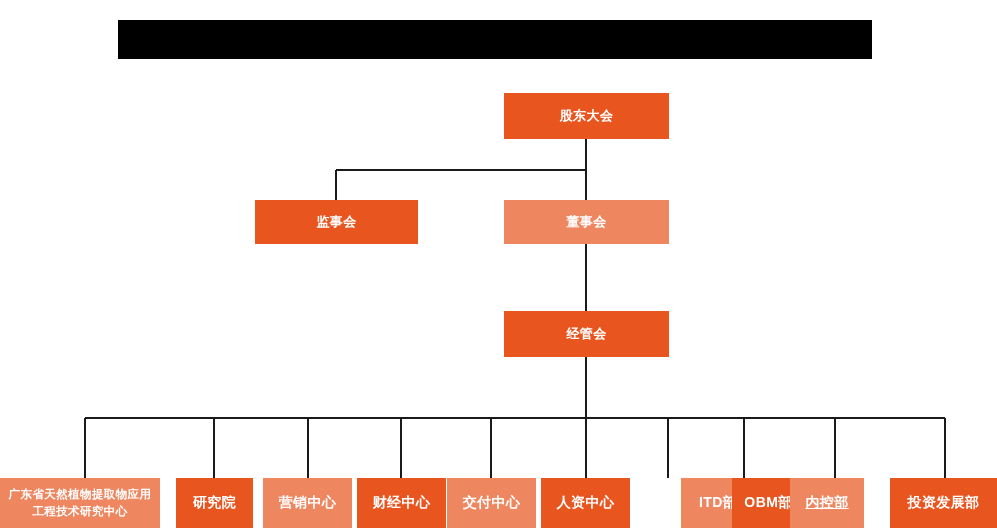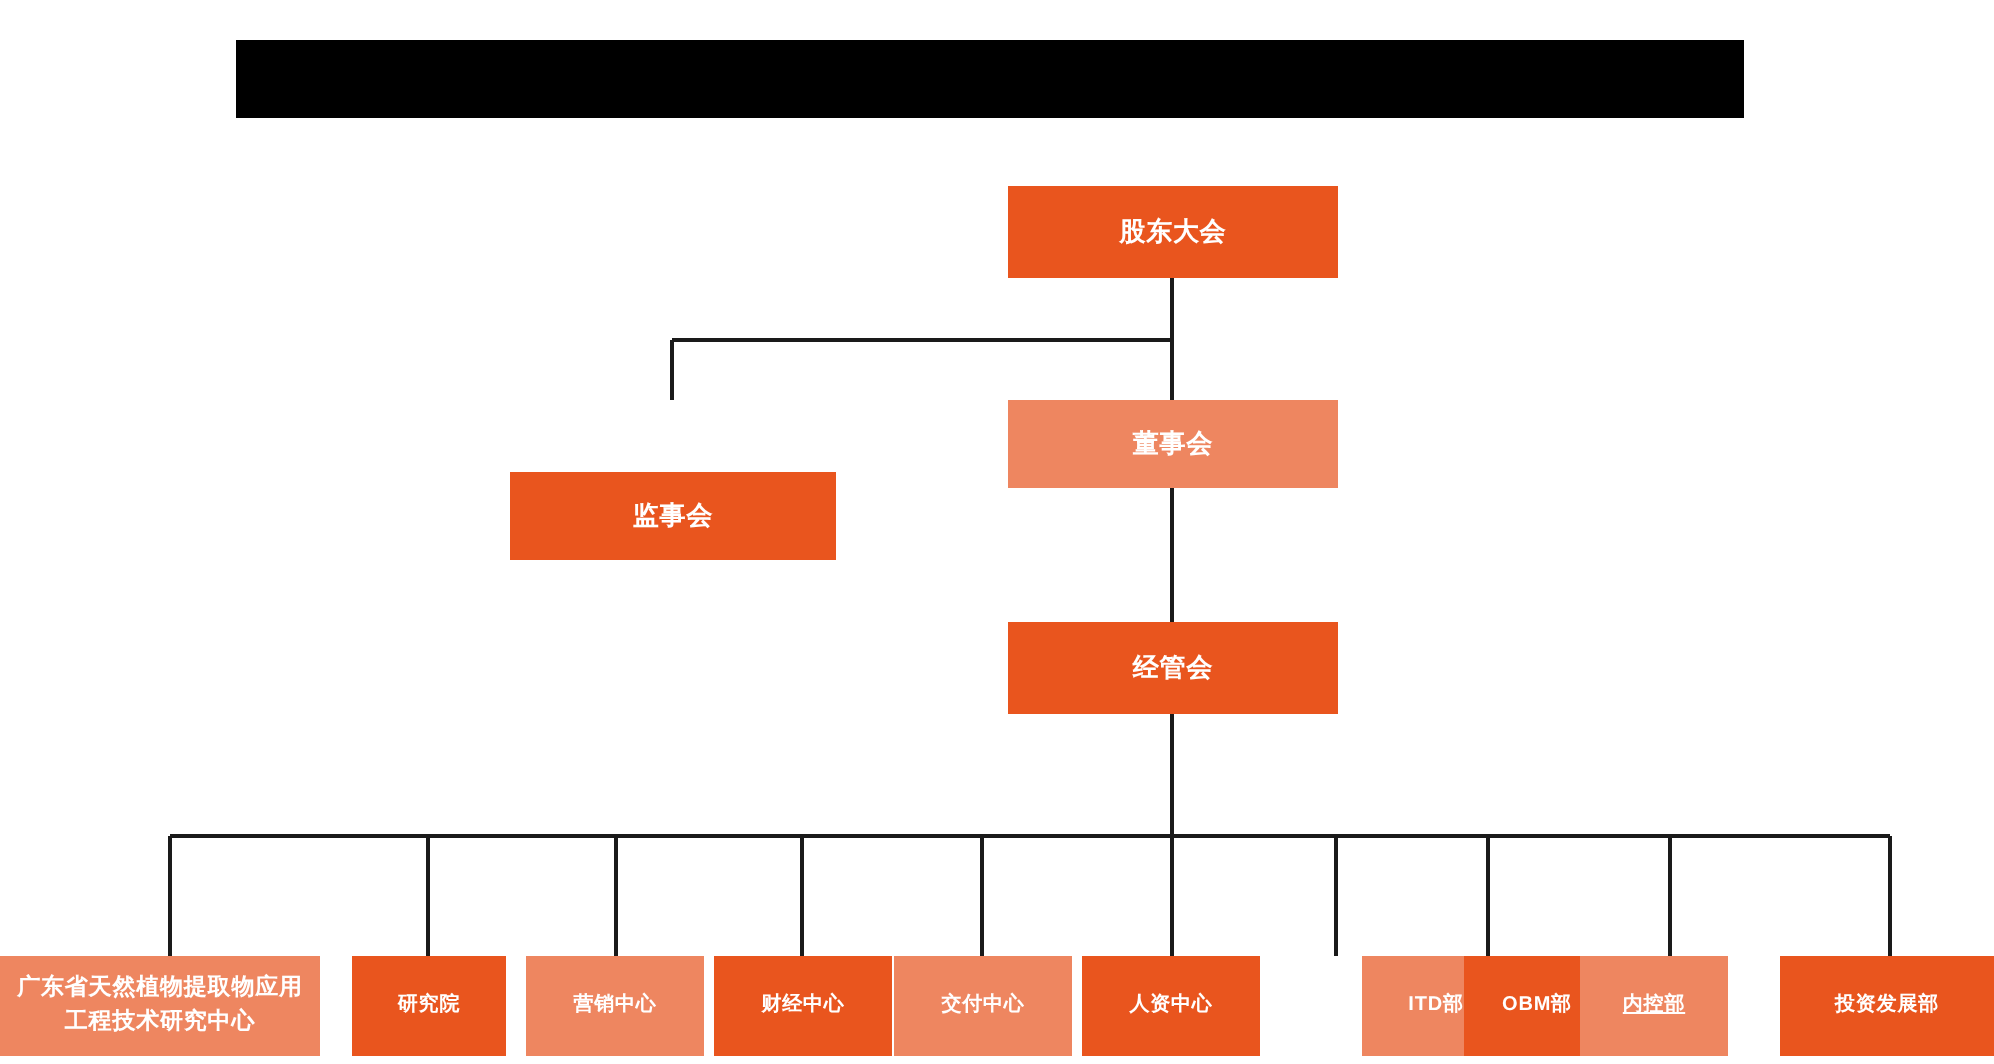--- a/index.html
+++ b/index.html
@@ -54,21 +54,21 @@
     line-height: 1.25;
     letter-spacing: 0.4px;
   }
   .node.fill-strong { background: #E9551E; }
   .node.fill-light  { background: #EE8660; }
 
   .tier-node {
     font-size: 13px;
   }
   .leaf-node {
-    font-size: 10px;
+    font-size: 14px;
     padding: 0 3px;
   }
   .leaf-node.leaf-multiline {
     font-size: 11.5px;
     line-height: 1.45;
     padding: 0 5px;
   }
 </style>
 </head>
 <body>
@@ -98,21 +98,21 @@
       <path d="M586,418 L586,478"></path>
       <path d="M668,418 L668,478"></path>
       <path d="M744,418 L744,478"></path>
       <path d="M835,418 L835,478"></path>
       <path d="M945,418 L945,478"></path>
     </g>
   </svg>
 
   <div class="node tier-node fill-strong" style="left:504px; top:93px; width:165px; height:46px;">股东大会</div>
 
-  <div class="node tier-node fill-strong" style="left:255px; top:200px; width:163px; height:44px;margin-top:36px;">监事会</div>
+  <div class="node tier-node fill-strong" style="left:255px; top:200px; width:163px; height:44px;">监事会</div>
 
   <div class="node tier-node fill-light" style="left:504px; top:200px; width:165px; height:44px;">董事会</div>
 
   <div class="node tier-node fill-strong" style="left:504px; top:311px; width:165px; height:46px;">经管会</div>
 
   <div class="node leaf-node leaf-multiline fill-light" style="left:0px; top:478px; width:160px; height:50px;">广东省天然植物提取物应用工程技术研究中心</div>
 
   <div class="node leaf-node fill-strong" style="left:176px; top:478px; width:77px; height:50px;">研究院</div>
 
   <div class="node leaf-node fill-light" style="left:263px; top:478px; width:89px; height:50px;">营销中心</div>

